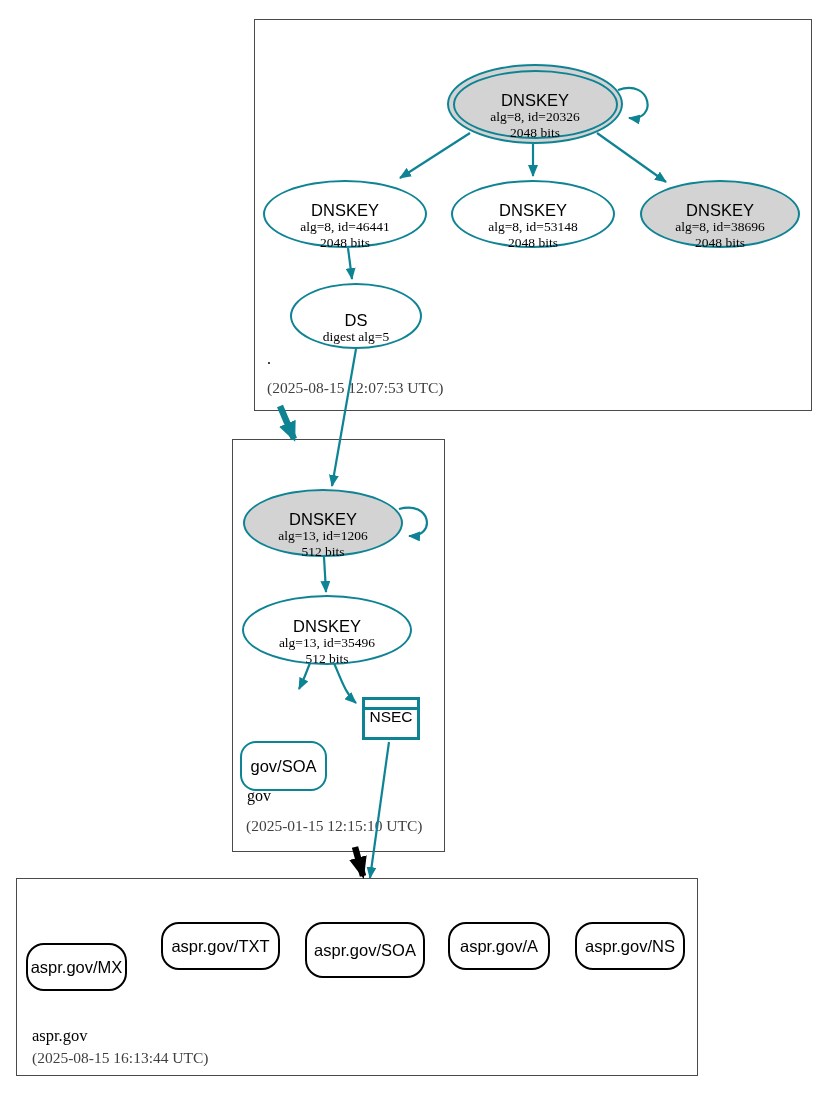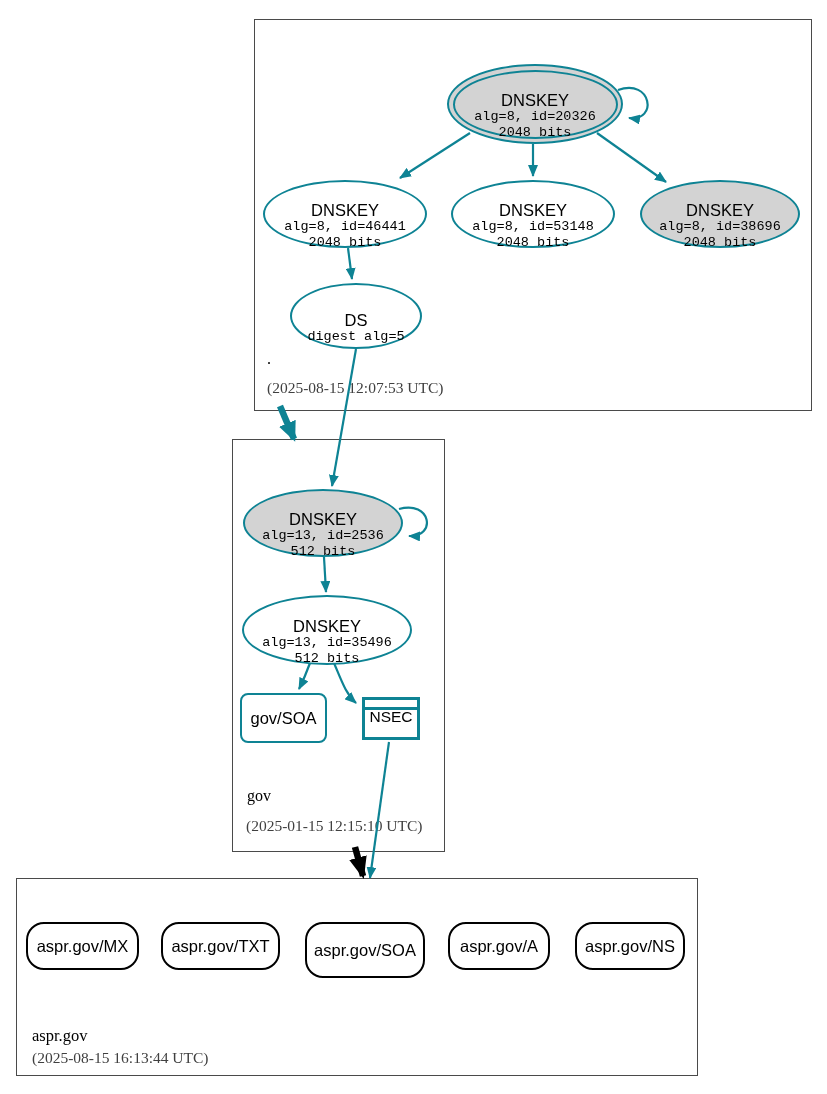--- a/index.html
+++ b/index.html
@@ -31,29 +31,29 @@
     display:flex;flex-direction:column;align-items:center;justify-content:center;
     z-index:3;
   }
   .ell.gray{background:var(--ksk-fill);}
   .ell .inner{
     position:absolute;inset:3.5px;border-radius:50%;border:2.5px solid var(--secure);
     pointer-events:none;
   }
   .ntitle{font-size:16.5px;line-height:1.12;color:#000;white-space:nowrap;z-index:1;margin-top:24px;}
   .ndetail,.nsize{
-    font-family:Liberation Mono, monospace;font-size:13.5px;line-height:1.18;
+    font-family:Liberation Serif, serif;font-size:13.5px;line-height:1.18;
     color:#000;white-space:nowrap;z-index:1;
   }
   .rrset{
     position:absolute;box-sizing:border-box;background:#fff;
     display:flex;align-items:center;justify-content:center;
     font-size:16.5px;color:#000;white-space:nowrap;z-index:3;
   }
-  .rrset.teal{border:2.5px solid var(--secure);border-radius:8px;}
+  .rrset.teal{border:2.5px solid var(--secure);border-radius:16px;margin-top:48px;}
   .rrset.black{border:2.5px solid var(--insecure);border-radius:18px;}
   #nsec-node{
     position:absolute;box-sizing:border-box;border:3px solid var(--secure);background:#fff;
     z-index:3;display:flex;align-items:center;justify-content:center;
     font-size:15.5px;color:#000;
   }
   #nsec-band{
     position:absolute;left:0;right:0;top:7px;height:0;
     border-bottom:3px solid var(--secure);
   }
@@ -143,40 +143,40 @@
     <div class="nsize">2048 bits</div>
   </div>
 
   <div class="ell" style="left:290px;top:283px;width:132px;height:66px">
     <div class="ntitle">DS</div>
     <div class="ndetail">digest alg=5</div>
   </div>
 
   <div class="ell gray" style="left:243px;top:489px;width:160px;height:68px">
     <div class="ntitle">DNSKEY</div>
-    <div class="ndetail">alg=13, id=2536</div>
+    <div class="ndetail">alg=13, id=1206</div>
     <div class="nsize">512 bits</div>
   </div>
 
   <div class="ell" style="left:242px;top:595px;width:170px;height:70px">
     <div class="ntitle">DNSKEY</div>
     <div class="ndetail">alg=13, id=35496</div>
     <div class="nsize">512 bits</div>
   </div>
 
   <div class="rrset teal" style="left:240px;top:693px;width:87px;height:50px">
     <span>gov/SOA</span>
   </div>
 
   <div id="nsec-node" style="left:362px;top:697px;width:58px;height:43px">
     <div id="nsec-band"></div>
     <span id="nsec-text">NSEC</span>
   </div>
 
-  <div class="rrset black" style="left:26px;top:922px;width:113px;height:48px">
+  <div class="rrset black" style="left:26px;top:943px;width:101px;height:48px">
     <span>aspr.gov/MX</span>
   </div>
   <div class="rrset black" style="left:161px;top:922px;width:119px;height:48px">
     <span>aspr.gov/TXT</span>
   </div>
   <div class="rrset black" style="left:305px;top:922px;width:120px;height:56px">
     <span>aspr.gov/SOA</span>
   </div>
   <div class="rrset black" style="left:575px;top:922px;width:110px;height:48px">
     <span>aspr.gov/NS</span>

